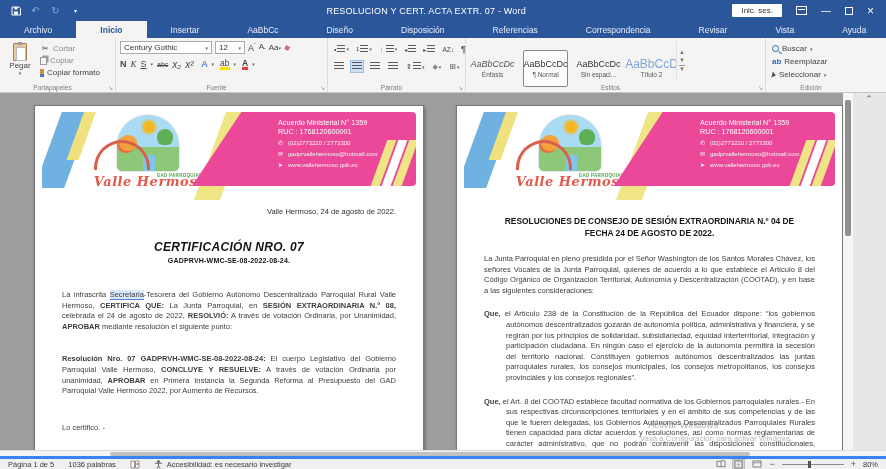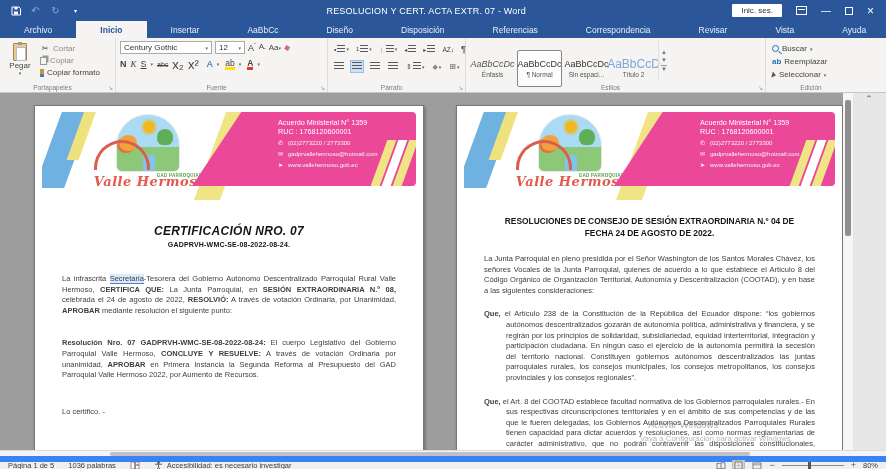--- a/index.html
+++ b/index.html
@@ -42,21 +42,21 @@
   .clip{width:14px;height:18px;background:#e9c89c;border:1px solid #a8824e;border-radius:1px;position:relative;}
   .clip::after{content:"";position:absolute;left:2px;top:3px;width:8px;height:12px;background:#fff;border:1px solid #bbb;}
   .clip::before{content:"";position:absolute;left:4px;top:-2px;width:4px;height:3px;background:#9a9a9a;}
   .caret{font-size:5px;color:#666;}
   .combo{background:#fff;border:1px solid #ababab;height:13px;display:flex;align-items:center;justify-content:space-between;font-size:8px;color:#333;padding:0 3px;}
   .fmtrow{display:flex;align-items:center;gap:4px;height:14px;font-size:9px;color:#444;}
   .fmtrow .fN{font-weight:bold;}
   .fmtrow .fK{font-style:italic;font-family:"Liberation Serif",serif;}
   .fmtrow .fS{text-decoration:underline;}
   .fmtrow .fstrike{text-decoration:line-through;font-size:7px;}
-  .fmtrow .fsub,.fmtrow .fsup{font-size:13px;}
+  .fmtrow .fsub,.fmtrow .fsup{font-size:10px;font-style:italic;}
   .colbar{position:relative;padding-bottom:3px;font-size:8.5px;line-height:8px;}
   .colbar::after{content:"";position:absolute;left:0;right:0;bottom:0;height:3px;}
   .hl::after{background:#ffe100;}
   .fc::after{background:#e03c32;}
   .fxA{color:#2b6cb8;text-shadow:0 0 1px #9cc4ea;}
   .lns{display:inline-block;width:10px;height:9px;background:repeating-linear-gradient(#5a5a5a 0 1px,transparent 1px 3px);}
   .lns.short{width:8px;}
   .pbtn{display:inline-flex;align-items:center;gap:1px;padding:2px;font-size:7px;color:#444;}
   .pbtn.active{background:#cde0f5;border:1px solid #9bbfe3;padding:1px;}
 
@@ -122,21 +122,21 @@
   .res-title{text-align:center;font-size:8.4px;font-weight:bold;color:#141414;margin-top:16px;line-height:11.5px;padding:0 6px;}
   .hang{padding-left:22px;text-indent:-22px;}
 
   
   .wm1{position:absolute;left:648px;top:419px;font-size:9.5px;color:rgba(110,110,110,.55);z-index:5;}
   .wm2{position:absolute;left:640px;top:434px;font-size:7.8px;color:rgba(110,110,110,.5);z-index:5;white-space:nowrap;}
 
   
   .hscroll{position:absolute;left:0;top:450px;width:886px;height:6px;background:#f4f4f4;border-top:1px solid #dcdcdc;}
   .hthumb{position:absolute;left:110px;top:1px;width:640px;height:4px;background:#c1c1c1;border-radius:2px;}
-  .statusbar{position:absolute;left:0;top:456px;width:886px;height:13px;background:#f0f0f0;border-top:6px solid #3b82f6;
+  .statusbar{position:absolute;left:0;top:456px;width:886px;height:13px;background:#f0f0f0;border-top:3px solid #3b82f6;
              display:flex;align-items:center;font-size:7.5px;color:#3c3c3c;}
   .st-left{display:flex;align-items:center;gap:14px;padding-left:8px;flex:1;}
   .st-right{display:flex;align-items:center;gap:7px;padding-right:8px;}
   .viewic{width:11px;height:9px;display:inline-flex;align-items:center;justify-content:center;}
   .viewic.sel{background:#d6d6d6;outline:1px solid #bdbdbd;}
   .zoomtrack{position:relative;width:62px;height:1px;background:#8a8a8a;}
   .zoomknob{position:absolute;left:26px;top:-3px;width:3px;height:7px;background:#555;}
   .zoomsign{font-size:9px;color:#555;line-height:9px;}
   svg{display:block;}
 </style>
@@ -306,21 +306,21 @@
         <span class="pbtn">
             <span style="font-size:8px;color:#555;">⊞</span>
             <span class="caret">▾</span>
           </span>
       </div>
       <span class="glabel">Párrafo</span>
       <span class="launcher">↘</span>
     </div>
 
     <div class="rgroup" style="width:300px;">
-      <div id="styles-gallery" style="display:flex;gap:2px;align-items:center;margin-top:15px;">
+      <div id="styles-gallery" style="display:flex;gap:8px;align-items:center;margin-top:15px;">
           <div class="stylecard">
             <div class="sample" style="color: rgb(85, 85, 85); font-size: 9px; font-style: italic;">AaBbCcDc</div>
             <div class="sname">Énfasis</div>
           </div>
           <div class="stylecard sel">
             <div class="sample" style="color: rgb(51, 51, 51); font-size: 9px;">AaBbCcDc</div>
             <div class="sname">¶ Normal</div>
           </div>
           <div class="stylecard">
             <div class="sample" style="color: rgb(51, 51, 51); font-size: 9px;">AaBbCcDc</div>
@@ -397,20 +397,21 @@
               </div>
         <div class="grow">
                 <span class="gico">➤</span>
                 <span>www.vallehermoso.gob.ec</span>
               </div>
       </div>
     </div>
   </div>
 
       <div class="pbody">
+        <div class="dateline">Valle Hermoso, 24 de agosto de 2022.</div>
         <div class="cert-title">CERTIFICACIÓN NRO. 07</div>
         <div class="cert-code">GADPRVH-WMC-SE-08-2022-08-24.</div>
         <div class="para first"><span>La infrascrita </span><span class="u">Secretaria</span><span>-Tesorera del Gobierno Autónomo Descentralizado Parroquial Rural Valle Hermoso, </span><span class="b">CERTIFICA QUE:</span><span> La Junta Parroquial, en </span><span class="b">SESIÓN EXTRAORDINARIA N.º 08,</span><span> celebrada el 24 de agosto de 2022, </span><span class="b">RESOLVIÓ:</span><span> A través de votación Ordinaria, por Unanimidad, </span><span class="b">APROBAR</span><span> mediante resolución el siguiente punto:</span></div>
         <div class="para"><span class="b">Resolución Nro. 07 GADPRVH-WMC-SE-08-2022-08-24:</span><span> El cuerpo Legislativo del Gobierno Parroquial Valle Hermoso, </span><span class="b">CONCLUYE Y RESUELVE:</span><span> A través de votación Ordinaria por unanimidad, </span><span class="b">APROBAR</span><span> en Primera Instancia la Segunda Reforma al Presupuesto del GAD Parroquial Valle Hermoso 2022, por Aumento de Recursos.</span></div>
         <div class="para certify"><span>Lo certifico. -</span></div>
       </div>
     </div>
 
     <div class="page right">
 

